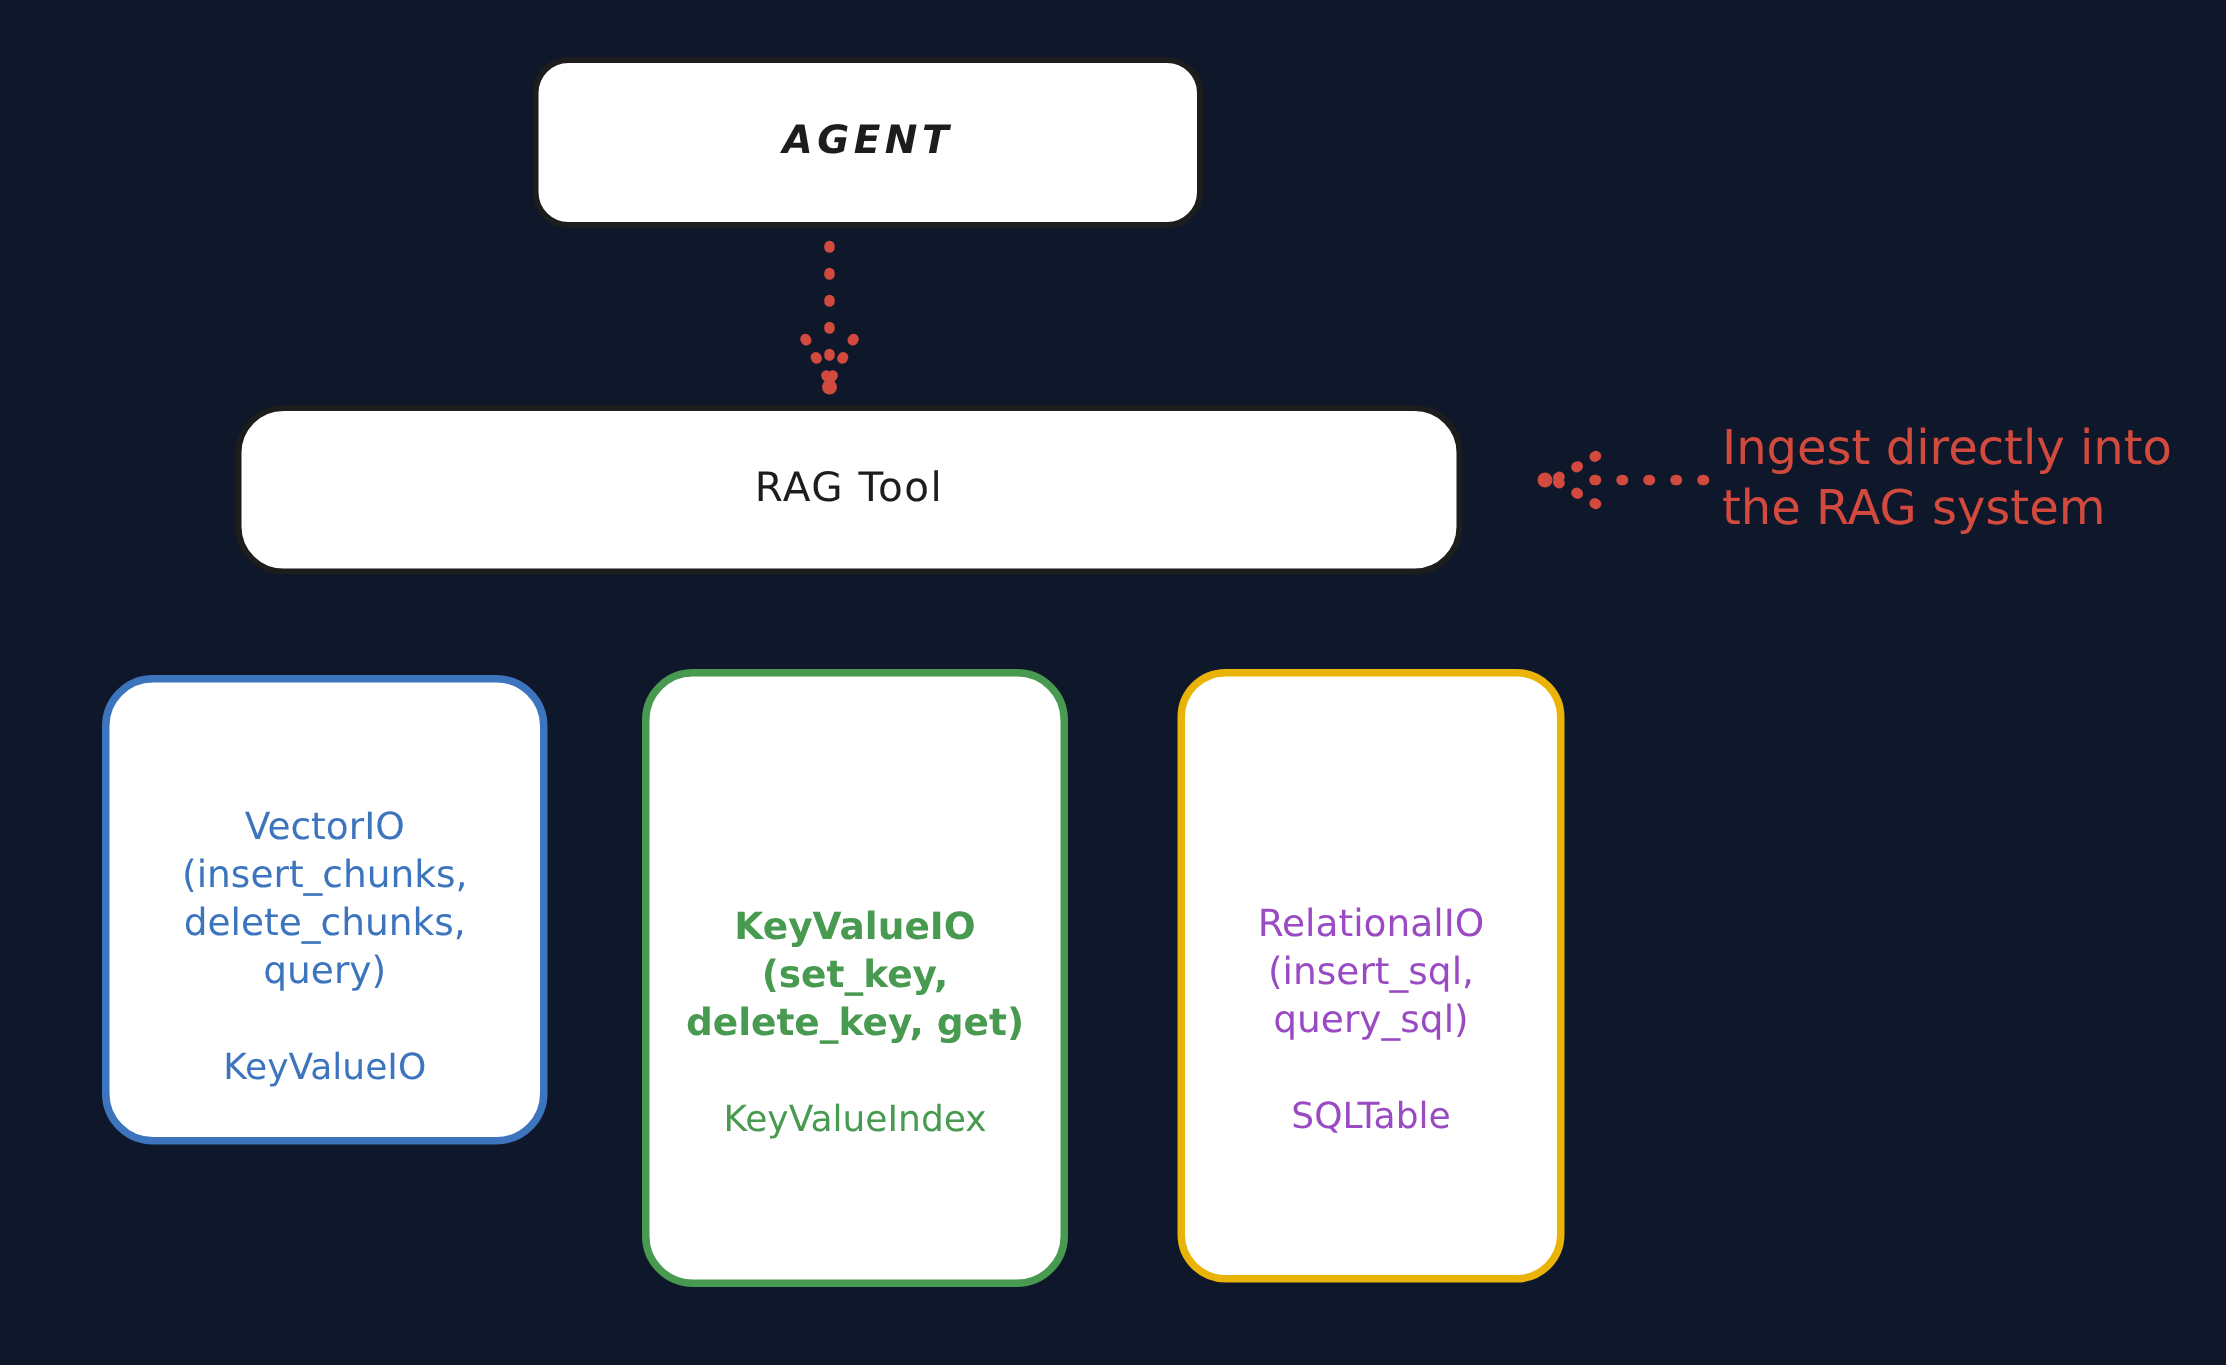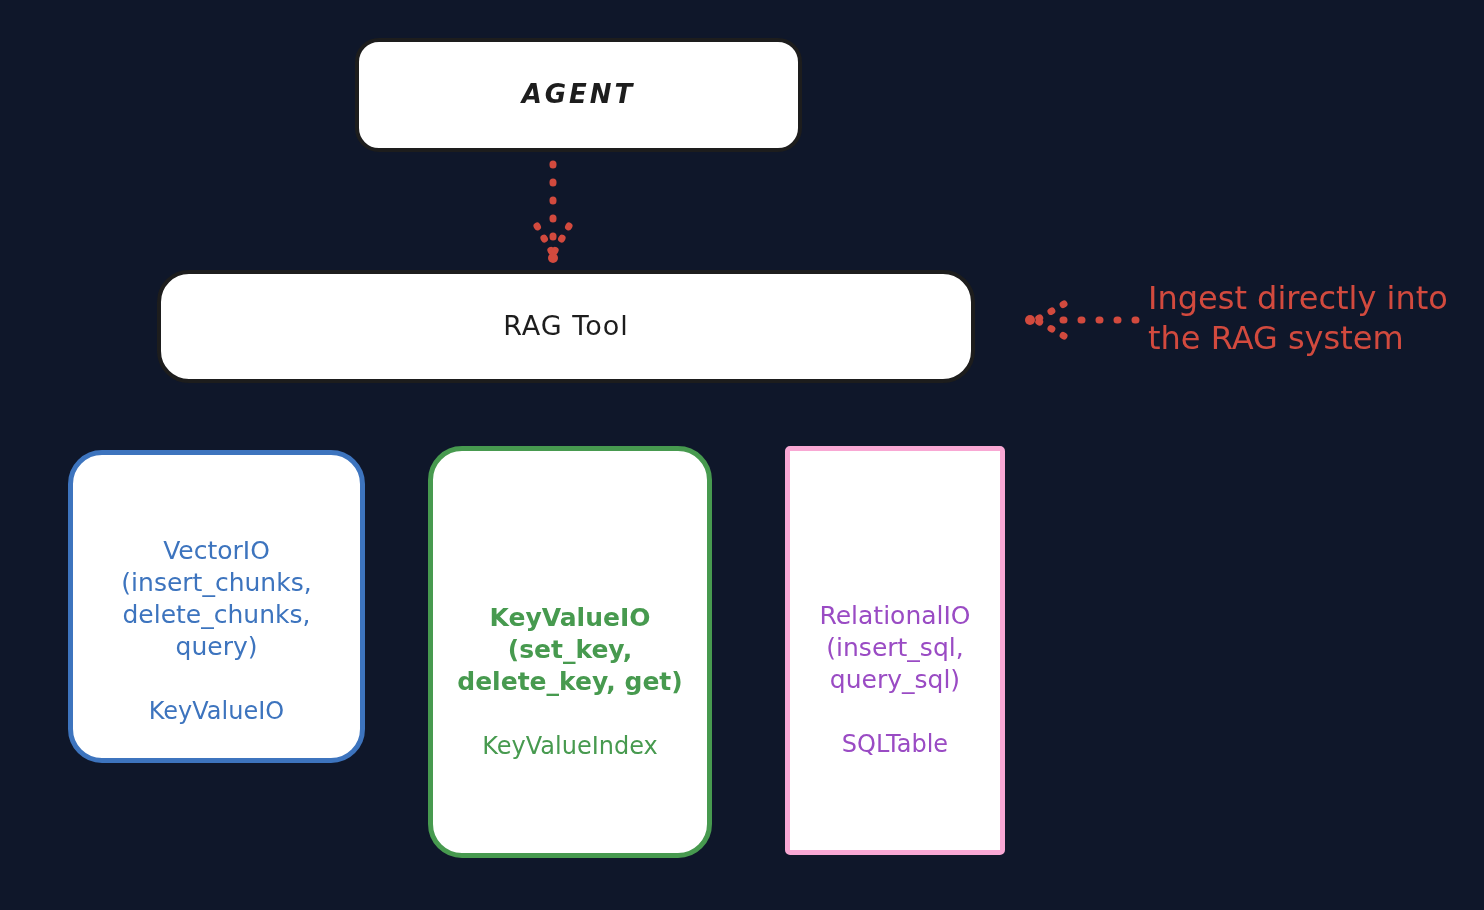--- a/index.html
+++ b/index.html
@@ -70,24 +70,24 @@
     left: 428px;
     top: 446px;
     width: 284px;
     height: 412px;
     border: 5px solid #479a4f;
     border-radius: 34px;
   }
   #relational-box {
     left: 785px;
     top: 446px;
-    width: 220px;
+    width: 258px;
     height: 409px;
-    border: 5px solid #f9a8d4;
-    border-radius: 5px;
+    border: 5px solid #eab308;
+    border-radius: 32px;
   }
   .api-text {
     font-size: 25px;
     line-height: 1.28;
     white-space: pre-line;
     font-weight: 500;
   }
   .index-text {
     font-size: 24px;
     margin-top: 34px;

